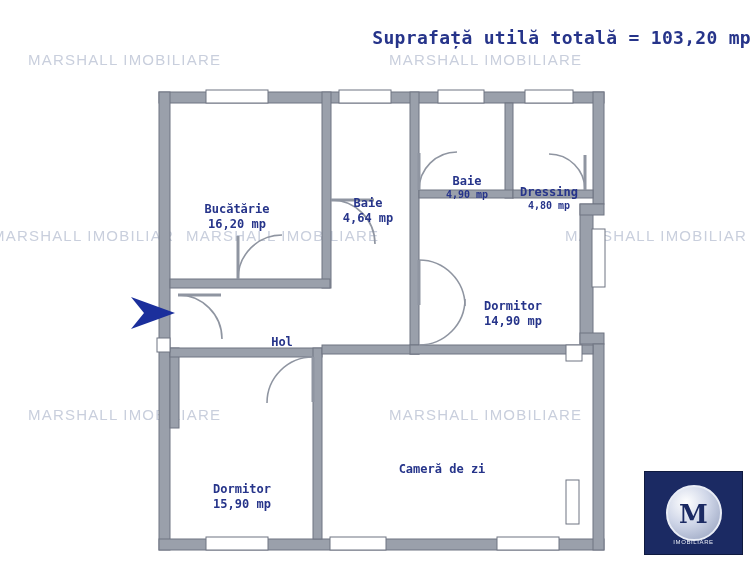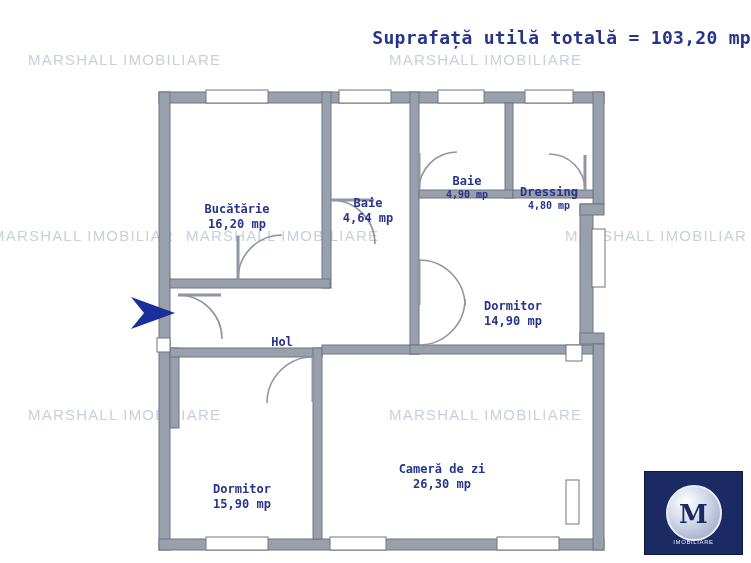--- a/index.html
+++ b/index.html
@@ -236,21 +236,20 @@
       </div>
       <div class="room" style="left: 192px; top: 287px; width: 180px;">
         <span class="nm">Hol</span>
       </div>
       <div class="room" style="left: 152px; top: 434px; width: 180px;">
         <span class="nm">Dormitor</span>
         <span class="ar">15,90 mp</span>
       </div>
       <div class="room" style="left: 352px; top: 414px; width: 180px;">
         <span class="nm">Cameră de zi</span>
-        <span class="ar">26,30 mp</span>
       </div>
     </div>
 
   <div id="logo">
     <div class="disc">
       <span class="m">M</span>
     </div>
     <div class="cap">IMOBILIARE</div>
   </div>
 

